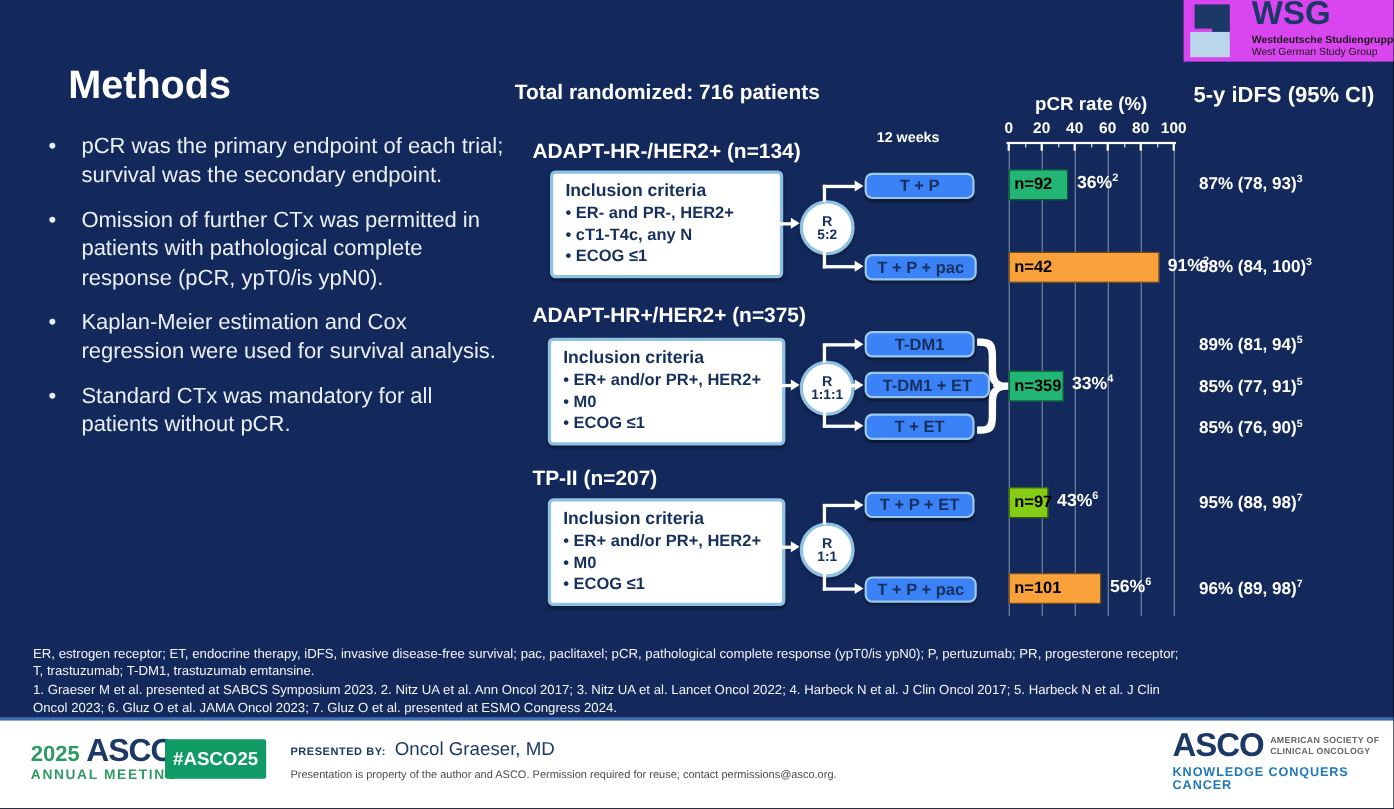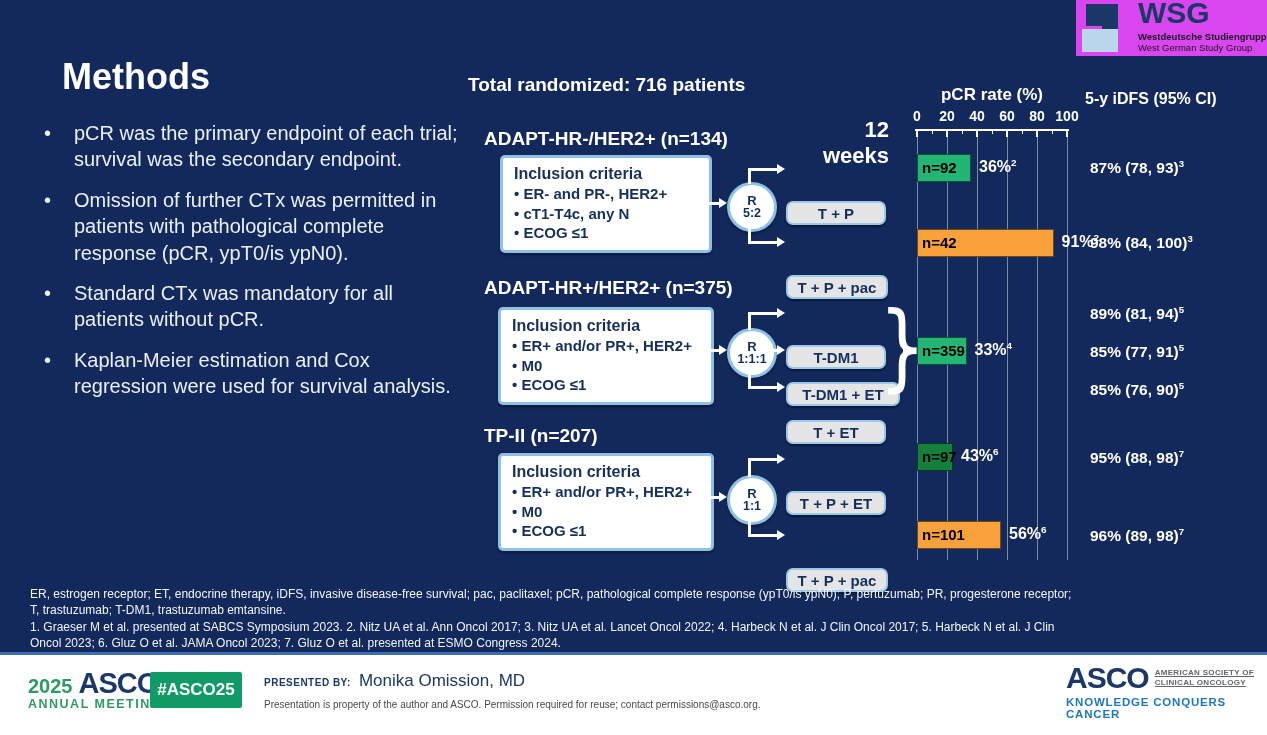--- a/index.html
+++ b/index.html
@@ -15,43 +15,43 @@
   .wsg .l2{position:absolute;left:62px;top:42px;font-size:9.5px;color:#1a1a1a;}
   
   .title{position:absolute;left:62px;top:56px;font-size:36px;font-weight:bold;color:#fff;}
   .bullets{position:absolute;left:44px;top:120px;width:420px;}
   .bullet{display:flex;margin-bottom:14px;font-size:20px;line-height:1.32;color:#EAF0F8;}
   .bullet::before{content:"•";width:30px;flex:0 0 30px;}
   .bullet .bt{width:390px;}
   sup{font-size:62%;vertical-align:super;line-height:0;}
   
   .total-label{position:absolute;left:468px;top:74px;font-size:19px;font-weight:bold;}
-  .weeks-label{position:absolute;left:797px;top:117px;width:92px;text-align:right;font-size:22px;font-weight:bold;}
+  .weeks-label{position:absolute;left:797px;top:117px;width:92px;text-align:left;font-size:13px;font-weight:bold;}
   .trial-title{position:absolute;font-size:19px;font-weight:bold;}
   .inc-box{position:absolute;background:#fff;border:3px solid #8FC0E6;border-radius:5px;
            padding:7px 11px;color:#16305E;box-shadow:0 2px 3px rgba(0,0,0,.35);}
   .inc-box .it{font-size:16px;font-weight:bold;margin-bottom:1px;}
   .inc-box .ci{font-size:15px;font-weight:bold;line-height:1.3;}
   .inc-box .ci::before{content:"• ";}
   .rcirc{position:absolute;width:44px;height:44px;border-radius:50%;background:#fff;border:3px solid #8FC0E6;
          color:#16305E;display:flex;flex-direction:column;align-items:center;justify-content:center;
          font-weight:bold;box-shadow:0 2px 3px rgba(0,0,0,.35);}
   .rcirc .r{font-size:13px;line-height:1.05;}
   .rcirc .ratio{font-size:12.5px;line-height:1.05;}
-  .arm{position:absolute;height:24px;background:#e5e5e5;border:2px solid #9CC9EA;border-radius:7px;
+  .arm{position:absolute;height:24px;background:#3b82f6;border:2px solid #9CC9EA;border-radius:7px;
        color:#16305E;font-size:15px;font-weight:bold;display:flex;align-items:center;justify-content:center;
-       box-shadow:0 2px 2px rgba(0,0,0,.4);box-sizing:border-box;margin-top:44px;}
+       box-shadow:0 2px 2px rgba(0,0,0,.4);box-sizing:border-box;}
   .hline{position:absolute;height:2.5px;background:#fff;}
   .vline{position:absolute;width:2.5px;background:#fff;}
   .arr-r{position:absolute;width:0;height:0;border-top:5px solid transparent;border-bottom:5px solid transparent;border-left:8px solid #fff;}
   .bracket{position:absolute;left:879px;top:294px;font-family:"DejaVu Sans",sans-serif;font-size:92px;line-height:104px;
            color:#fff;transform:scaleX(.8) scaleY(1.02);transform-origin:left top;font-weight:normal;}
   
   .chart-title{position:absolute;left:913px;top:85px;width:158px;text-align:center;font-size:17px;font-weight:bold;}
-  .idfs-header{position:absolute;left:1085px;top:76px;width:180px;font-size:16px;font-weight:bold;margin-top:14px;}
+  .idfs-header{position:absolute;left:1085px;top:76px;width:180px;font-size:20px;font-weight:bold;}
   .axis{position:absolute;left:915px;top:129px;width:154px;height:2px;background:#fff;}
   .tick-label{position:absolute;top:108px;width:30px;text-align:center;font-size:14px;font-weight:bold;}
   .gridline{position:absolute;top:131px;height:429px;width:1px;background:#7E8CA6;}
   .tickmark{position:absolute;background:#fff;}
   .bar-row{position:absolute;left:917px;width:350px;height:28px;}
   .bar{position:absolute;left:0;top:0;height:28px;border:1px solid rgba(0,0,0,.55);box-sizing:border-box;
        color:#000;font-size:15px;font-weight:bold;line-height:26px;padding-left:4px;white-space:nowrap;overflow:visible;}
   .bar-val{position:absolute;top:4px;font-size:16px;font-weight:bold;color:#fff;white-space:nowrap;}
   .idfs-val{position:absolute;left:1090px;font-size:15.5px;font-weight:bold;color:#fff;white-space:nowrap;}
   
@@ -65,21 +65,21 @@
   .f-meet{font-size:12.5px;font-weight:bold;color:#2E9B63;letter-spacing:1.5px;margin-top:-3px;}
   .f-badge{position:absolute;left:150px;top:17px;width:92px;height:36px;background:#0F9A66;color:#fff;
            font-size:17px;font-weight:bold;display:flex;align-items:center;justify-content:center;border-radius:2px;}
   .f-pres{position:absolute;left:264px;top:16px;display:flex;align-items:baseline;gap:8px;color:#1B3867;}
   .f-pres .lbl{font-size:10px;font-weight:bold;letter-spacing:.5px;}
   .f-pres .name{font-size:17px;}
   .f-disc{position:absolute;left:264px;top:44px;font-size:10px;color:#4a4a4a;}
   .f-right{position:absolute;left:1066px;top:8px;width:195px;}
   .f-right .row{display:flex;align-items:flex-start;gap:6px;}
   .f-rorg{font-size:30px;font-weight:bold;color:#1B3867;letter-spacing:-1px;line-height:1;}
-  .f-rtxt{font-size:8px;font-weight:bold;color:#63666A;line-height:1.3;letter-spacing:.3px;margin-top:5px;text-decoration:underline;}
+  .f-rtxt{font-size:8px;font-weight:bold;color:#63666A;line-height:1.3;letter-spacing:.3px;margin-top:5px;}
   .f-tag{font-size:11.5px;font-weight:bold;color:#1F78BE;letter-spacing:.8px;margin-top:3px;}
 </style>
 </head>
 <body>
 
 <div class="slide">
 
   <div class="wsg">
     <div class="blk1"></div>
     <div class="blk2"></div>
@@ -91,24 +91,24 @@
 
   <div class="title">Methods</div>
   <div class="bullets">
     <div class="bullet">
         <span class="bt"><span>pCR was the primary endpoint of each trial; survival was the secondary endpoint.</span><sup></sup></span>
       </div>
     <div class="bullet">
         <span class="bt"><span>Omission of further CTx was permitted in patients with pathological complete response (pCR, ypT0/is ypN0).</span><sup></sup></span>
       </div>
     <div class="bullet">
+        <span class="bt"><span>Kaplan-Meier estimation and Cox regression were used for survival analysis.</span><sup></sup></span>
+      </div>
+    <div class="bullet">
         <span class="bt"><span>Standard CTx was mandatory for all patients without pCR.</span><sup></sup></span>
-      </div>
-    <div class="bullet">
-        <span class="bt"><span>Kaplan-Meier estimation and Cox regression were used for survival analysis.</span><sup></sup></span>
       </div>
   </div>
 
   <div class="total-label">Total randomized: 716 patients</div>
   <div class="weeks-label">12 weeks</div>
 
   <div class="trial-title" style="left:484px;top:128px;">ADAPT-HR-/HER2+ (n=134)</div>
   <div class="inc-box" style="left:500px;top:155px;width:184px;">
     <div class="it">Inclusion criteria</div>
     <div class="ci">ER- and PR-, HER2+</div>
@@ -202,21 +202,21 @@
     </div>
     <div class="bar-row" style="top:229px;">
       <div class="bar" style="width: 136.5px; background: rgb(249, 162, 60);"><span>n=42</span></div>
       <div class="bar-val" style="left: 144.5px;"><span>91%</span><sup>2</sup></div>
     </div>
     <div class="bar-row" style="top:337px;">
       <div class="bar" style="width: 49.5px; background: rgb(34, 181, 115);"><span>n=359</span></div>
       <div class="bar-val" style="left: 57.5px;"><span>33%</span><sup>4</sup></div>
     </div>
     <div class="bar-row" style="top:443px;">
-      <div class="bar" style="width: 36px; background: #15803d;"><span>n=97</span></div>
+      <div class="bar" style="width: 36px; background: #84cc16;"><span>n=97</span></div>
       <div class="bar-val" style="left: 44px;"><span>43%</span><sup>6</sup></div>
     </div>
     <div class="bar-row" style="top:521px;">
       <div class="bar" style="width: 84px; background: rgb(249, 162, 60);"><span>n=101</span></div>
       <div class="bar-val" style="left: 92px;"><span>56%</span><sup>6</sup></div>
     </div>
   <div class="tickmark" style="left: 916px; top: 131px; width: 2px; height: 6px;"></div>
       <div class="tickmark" style="left: 932px; top: 131px; width: 1px; height: 3px;"></div>
       <div class="tickmark" style="left: 946px; top: 131px; width: 2px; height: 6px;"></div>
       <div class="tickmark" style="left: 962px; top: 131px; width: 1px; height: 3px;"></div>
@@ -250,21 +250,21 @@
     <div class="f-left">
       <div class="row">
         <span class="f-year">2025</span>
         <span class="f-org">ASCO</span>
       </div>
       <div class="f-meet">ANNUAL MEETING</div>
     </div>
     <div class="f-badge">#ASCO25</div>
     <div class="f-pres">
       <span class="lbl">PRESENTED BY:</span>
-      <span class="name">Monika Omission, MD</span>
+      <span class="name">Oncol Graeser, MD</span>
     </div>
     <div class="f-disc">Presentation is property of the author and ASCO. Permission required for reuse; contact permissions@asco.org.</div>
     <div class="f-right">
       <div class="row">
         <span class="f-rorg">ASCO</span>
         <span class="f-rtxt">
           <span>AMERICAN SOCIETY OF</span><br><span>CLINICAL ONCOLOGY</span>
         </span>
       </div>
       <div class="f-tag">KNOWLEDGE CONQUERS CANCER</div>

